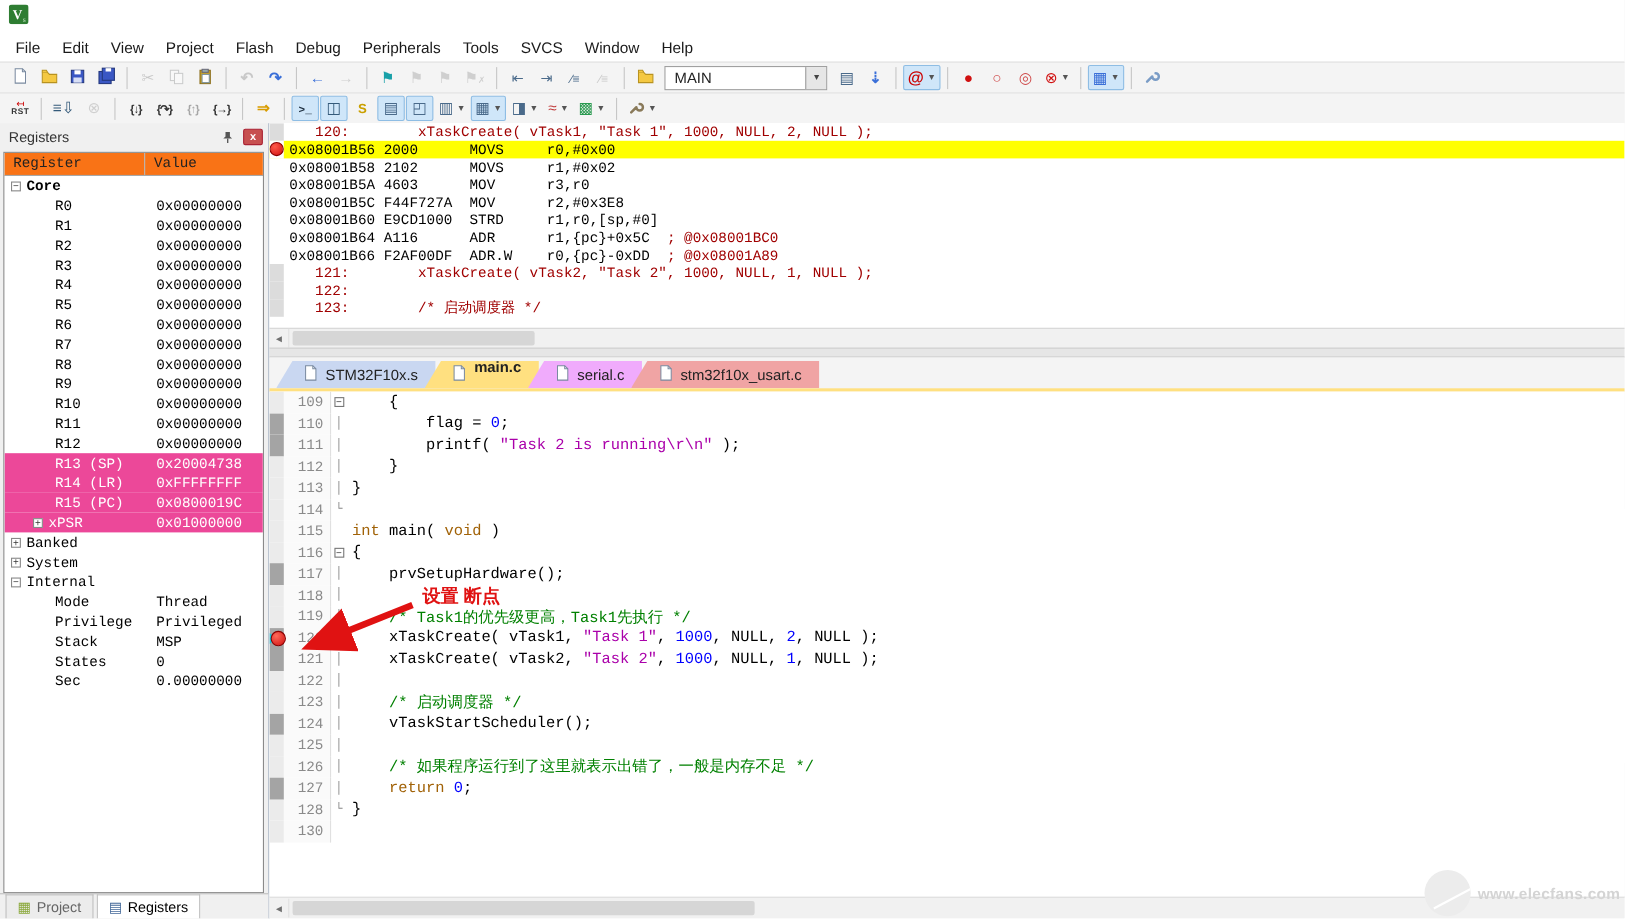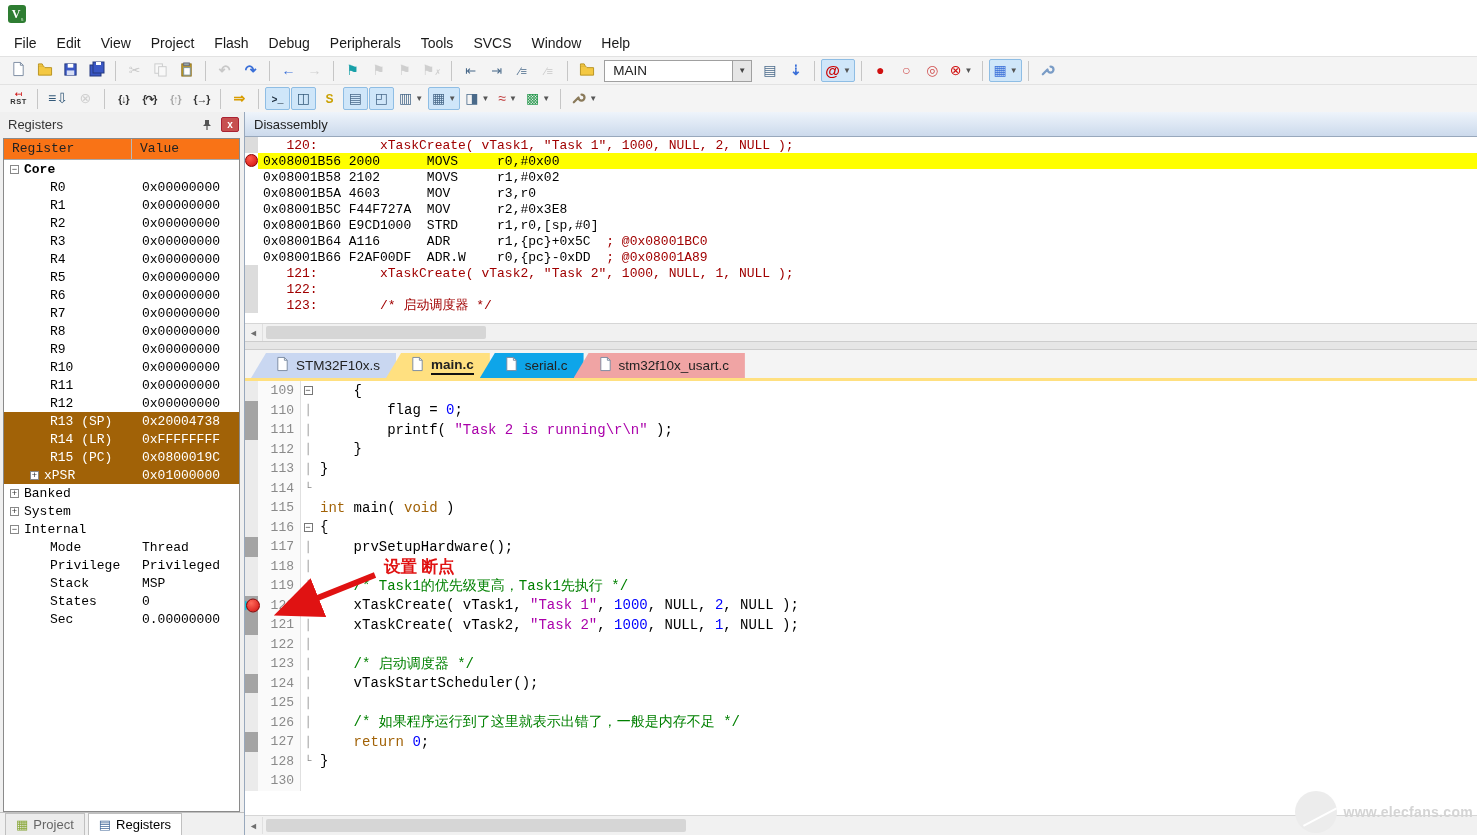--- a/index.html
+++ b/index.html
@@ -58,21 +58,21 @@
                border-radius:2px; border:1px solid #a23; }
   .reg-wrap { flex:1; margin:1px 4px 0 3px; background:#fff; border:1px solid #8a8a8a;
               display:flex; flex-direction:column; overflow:hidden;
               font-family:"Liberation Mono",monospace; font-size:13px; }
   .reg-head { display:flex; height:21px; background:#f97316; border-bottom:1px solid #a8a8a8; flex:none; }
   .reg-head .hc { padding:2px 4px 0 8px; color:#222; }
   .reg-head .c1 { width:128px; border-right:1px solid #b8b8b8; }
   .reg-head .c2 { flex:1; }
   .reg-rows { flex:1; overflow:hidden; }
   .reg-row { height:18px; display:flex; align-items:center; white-space:nowrap; }
-  .reg-row.sel { background:#a16207; color:#fff; }
+  .reg-row.sel { background:#ec4899; color:#fff; }
   .rl { display:flex; align-items:center; width:128px; overflow:hidden; flex:none; }
   .rv { flex:1; padding-left:10px; overflow:hidden; }
   .exp { width:9px; height:9px; border:1px solid #888; background:#fff; color:#333;
          font-size:9px; line-height:7px; text-align:center; margin-right:5px; flex:none;
          font-family:"Liberation Sans",sans-serif; }
   .b { font-weight:bold; }
   .ind0 { padding-left:6px; } .ind1 { padding-left:46px;align-items:flex-end; } .ind1e { padding-left:26px; }
 
   .left-tabs { height:23px; display:flex; align-items:flex-end; background:#f0f0f0;
                padding-left:5px; gap:3px; border-top:1px solid #c0c0c0; flex:none; }
@@ -107,21 +107,21 @@
   .splitter { height:9px; background:#e6e6e6; border-top:1px solid #cdcdcd;
               border-bottom:1px solid #cdcdcd; flex:none; }
 
   
   .edit-tabs { height:31px; background:#f4f4f4; display:flex; align-items:flex-end;
                padding-left:16px; border-bottom:3px solid #ffe080; flex:none; }
   .etab { height:25px; display:flex; align-items:center; gap:6px; padding:0 16px 0 24px;
           font-size:13.5px; color:#222; clip-path:polygon(15px 0,100% 0,100% 100%,0 100%);
           margin-left:-10px; }
   .etab.active { font-weight:bold; }
-  .etab.active .lbl { border-bottom:2px solid #111; padding-bottom:1px; }
+  .etab.active .lbl { border-bottom:2px solid #111; padding-bottom:12px; }
 
   
   .editor { flex:1; background:#fff; position:relative; overflow:hidden;
             font-family:"Liberation Mono",monospace; font-size:14px; min-height:0; }
   .cline { height:19.5px; display:flex; align-items:center; white-space:pre; }
   .cblk { width:13px; align-self:stretch; flex:none; background:#ebebeb; position:relative; }
   .cblk.has { background:#a4a4a4; }
   .cbp { position:absolute; left:0; top:50%; transform:translateY(-50%); width:15px; height:13px; z-index:3; }
   .cbp::before { content:""; position:absolute; left:0; top:1.5px; width:0; height:0;
                  border-left:7px solid #17c2d8; border-top:5px solid transparent; border-bottom:5px solid transparent; }
@@ -583,21 +583,20 @@
           </div>
           <div class="ltab active">
             <span><span style="color:#456a9a;font-size:13px">▤</span></span>
             <span>Registers</span>
           </div>
         </div>
     </div>
 
     <div class="right">
 
-      <div class="disasm-title">Disassembly</div>
       <div class="disasm-body" id="disasm">
           <div class="dline src"><span class="dgut"></span><span class="dtext"><span>   120:        xTaskCreate( vTask1, "Task 1", 1000, NULL, 2, NULL );</span></span></div>
           <div class="dline hl"><span class="dgut"><span class="bpdot"></span></span><span class="dtext"><span>0x08001B56 2000      MOVS     r0,#0x00</span></span></div>
           <div class="dline"><span class="dgut"></span><span class="dtext"><span>0x08001B58 2102      MOVS     r1,#0x02</span></span></div>
           <div class="dline"><span class="dgut"></span><span class="dtext"><span>0x08001B5A 4603      MOV      r3,r0</span></span></div>
           <div class="dline"><span class="dgut"></span><span class="dtext"><span>0x08001B5C F44F727A  MOV      r2,#0x3E8</span></span></div>
           <div class="dline"><span class="dgut"></span><span class="dtext"><span>0x08001B60 E9CD1000  STRD     r1,r0,[sp,#0]</span></span></div>
           <div class="dline"><span class="dgut"></span><span class="dtext"><span>0x08001B64 A116      ADR      r1,{pc}+0x5C</span><span class="dred">  ; @0x08001BC0</span></span></div>
           <div class="dline"><span class="dgut"></span><span class="dtext"><span>0x08001B66 F2AF00DF  ADR.W    r0,{pc}-0xDD</span><span class="dred">  ; @0x08001A89</span></span></div>
           <div class="dline src"><span class="dgut"></span><span class="dtext"><span>   121:        xTaskCreate( vTask2, "Task 2", 1000, NULL, 1, NULL );</span></span></div>
@@ -619,21 +618,21 @@
               </svg></span>
             <span class="lbl">STM32F10x.s</span>
           </div>
           <div class="etab active" style="background: rgb(255, 224, 128);">
             <span><svg width="15" height="16" viewBox="0 0 16 16">
                 <path d="M3 1h7l3 3v11H3z" fill="#fff" stroke="#7a8aa0"></path>
                 <path d="M10 1v3h3" fill="none" stroke="#7a8aa0"></path>
               </svg></span>
             <span class="lbl">main.c</span>
           </div>
-          <div class="etab" style="background: #0ea5e9;">
+          <div class="etab" style="background: #f0abfc;">
             <span><svg width="15" height="16" viewBox="0 0 16 16">
                 <path d="M3 1h7l3 3v11H3z" fill="#fff" stroke="#7a8aa0"></path>
                 <path d="M10 1v3h3" fill="none" stroke="#7a8aa0"></path>
               </svg></span>
             <span class="lbl">serial.c</span>
           </div>
           <div class="etab" style="background: rgb(240, 164, 164);">
             <span><svg width="15" height="16" viewBox="0 0 16 16">
                 <path d="M3 1h7l3 3v11H3z" fill="#fff" stroke="#7a8aa0"></path>
                 <path d="M10 1v3h3" fill="none" stroke="#7a8aa0"></path>

